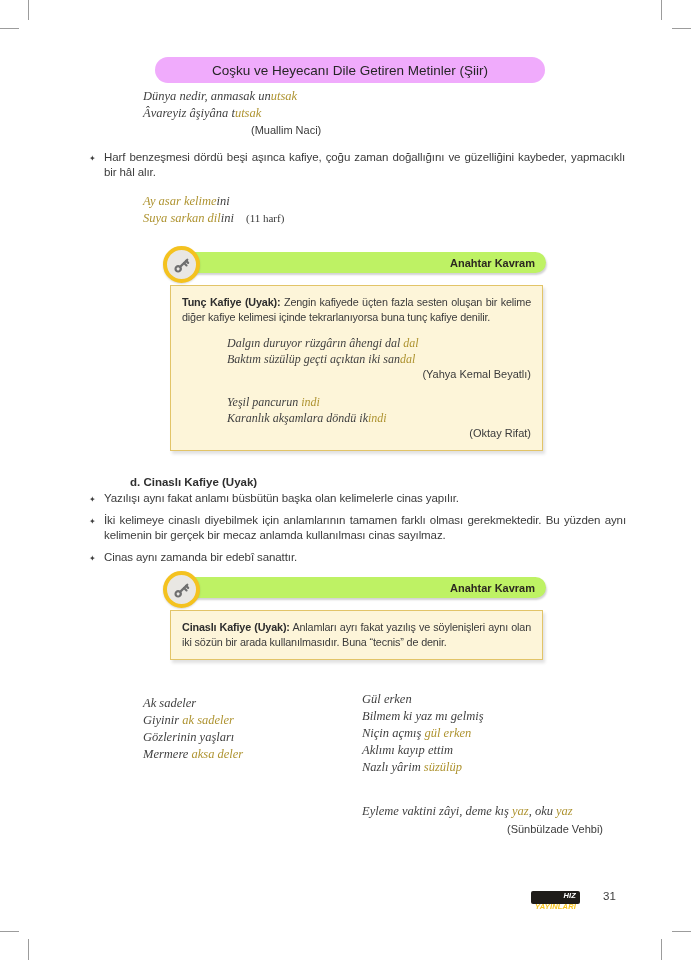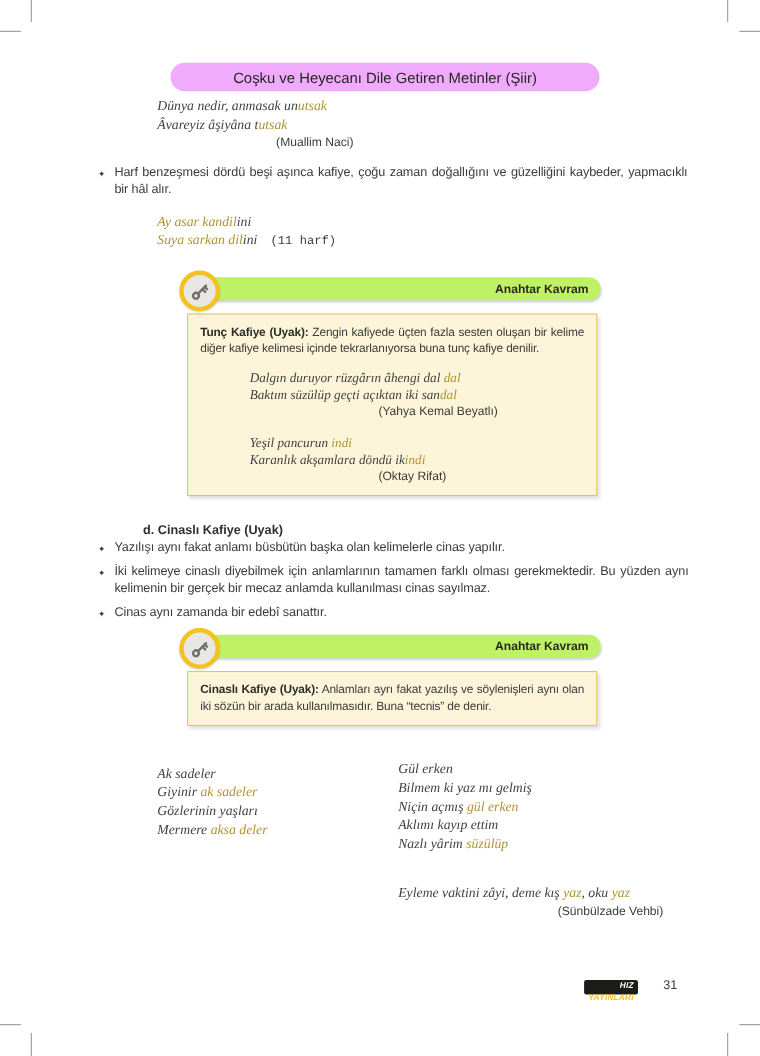--- a/index.html
+++ b/index.html
@@ -7,22 +7,22 @@
         font-family:"Liberation Sans",sans-serif;color:#3b3b3b;}
   .cropmark{position:absolute;background:#9c9c9c;}
 
   .title-pill{position:absolute;left:155px;top:57px;width:390px;height:26px;background:#f0abfc;
       border-radius:13px;display:flex;align-items:center;justify-content:center;
       font-size:13.5px;color:#262626;letter-spacing:0;}
 
   .serif{font-family:"Liberation Serif",serif;font-style:italic;}
   .pline{font-size:12.5px;line-height:16.5px;color:#3f3f3f;white-space:nowrap;}
   .hl{color:#ae9330;}
-  .attribution{font-family:"Liberation Sans",sans-serif;font-style:normal;font-size:11px;color:#3b3b3b;line-height:15px;}
-  .note{font-family:Liberation Mono, monospace;font-style:normal;font-size:11px;color:#3b3b3b;margin-left:12px;}
+  .attribution{font-family:"Liberation Sans",sans-serif;font-style:normal;font-size:11px;color:#3b3b3b;line-height:15px;text-align:right;}
+  .note{font-family:Liberation Serif, serif;font-style:normal;font-size:11px;color:#3b3b3b;margin-left:12px;}
 
   .bullets{position:absolute;}
   .bullet-row{position:relative;padding-left:16px;font-size:11.5px;line-height:15px;
       text-align:justify;letter-spacing:-0.1px;margin-bottom:7px;}
   .diamond{position:absolute;left:1px;top:1px;font-size:8px;color:#3b3b3b;font-style:normal;}
 
   .keybox{position:absolute;left:163px;width:386px;}
   .kb-banner{position:absolute;left:14px;top:6px;width:369px;height:21px;background:#bef264;
       border-radius:11px;box-shadow:1px 2px 2px rgba(0,0,0,0.18);display:flex;align-items:center;
       justify-content:flex-end;padding-right:11px;box-sizing:border-box;
@@ -73,21 +73,21 @@
   </div>
 
   <div class="bullets" style="left:88px;top:150px;width:537px;">
     <div class="bullet-row">
       <span class="diamond">✦</span>
       <span>Harf benzeşmesi dördü beşi aşınca kafiye, çoğu zaman doğallığını ve güzelliğini kaybeder, yapmacıklı bir hâl alır.</span>
     </div>
   </div>
 
   <div class="serif" style="position:absolute;left:143px;top:193px;">
-    <div class="pline"><span class="hl">Ay asar kandil</span><span>ini</span></div>
+    <div class="pline"><span class="hl">Ay asar kelime</span><span>ini</span></div>
     <div class="pline"><span class="hl">Suya sarkan dil</span><span>ini</span><span class="note">(11 harf)</span></div>
   </div>
 
   <div class="keybox" style="top:246px;">
     <div class="kb-banner">
       <span>Anahtar Kavram</span>
     </div>
     <div class="kb-circle">
       <span style="display:flex;transform:rotate(-45deg);">
         <svg width="20" height="20" viewBox="0 0 24 24">

